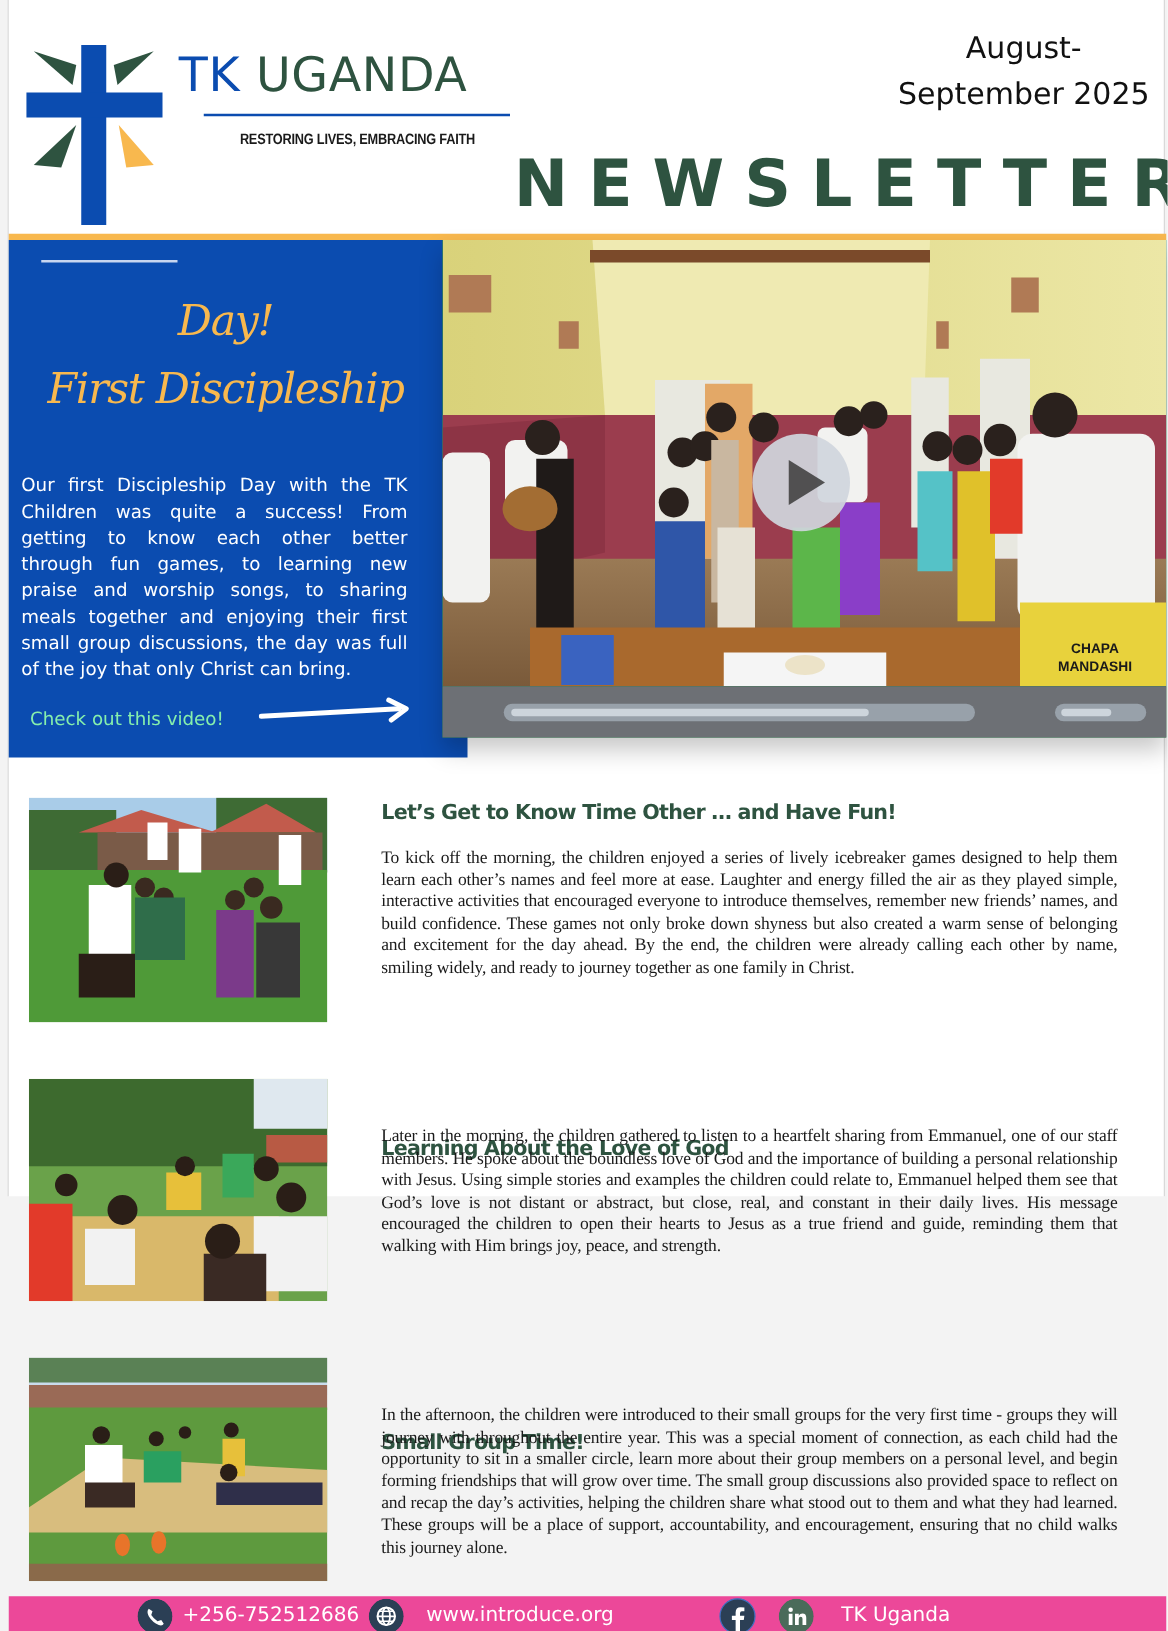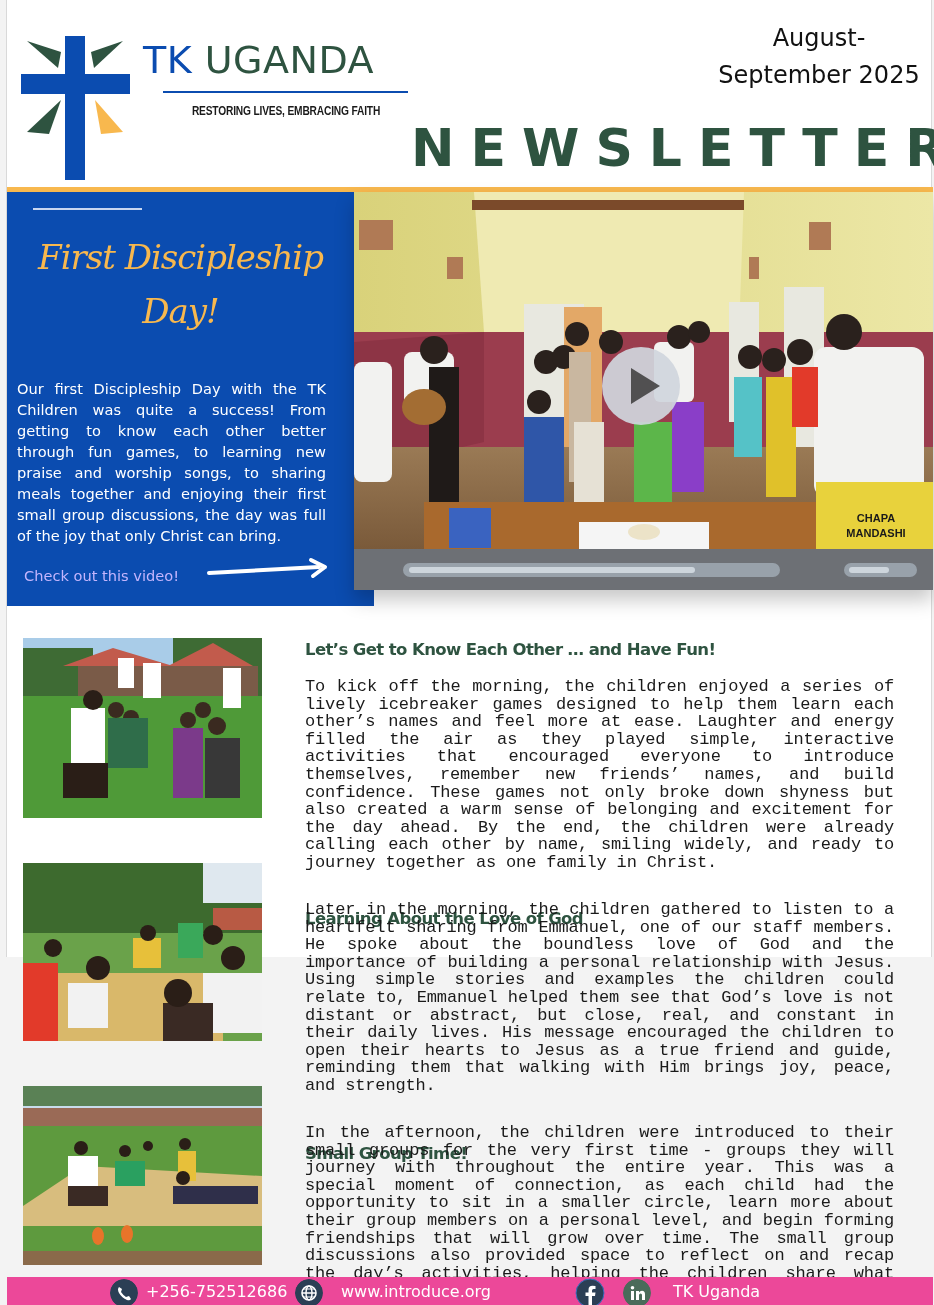--- a/index.html
+++ b/index.html
@@ -15,38 +15,38 @@
   .brand-tagline { position: absolute; left: 150px; top: 104px; width: 258px; text-align: center; font-family: "Liberation Sans", sans-serif; font-size: 12px; font-weight: bold; color: #1a1a1a; letter-spacing: -0.2px; white-space: nowrap; transform: scaleX(0.85); transform-origin: center; }
   .issue-date { position: absolute; left: 692px; top: 20px; width: 240px; text-align: center; font-family: "DejaVu Sans", sans-serif; font-size: 24px; line-height: 37px; color: #111; }
   .newsletter-title { position: absolute; left: 404px; top: 118px; width: 530px; font-family: "DejaVu Sans", sans-serif; font-weight: bold; font-size: 52px; color: #2e5340; letter-spacing: 16px; white-space: nowrap; }
   .gold-bar { position: absolute; left: 0; top: 187px; width: 926px; height: 5px; background: #f8b84e; }
 
   
   .hero-panel { position: absolute; left: 0; top: 192px; width: 367px; height: 414px; background: #0b4cb0; }
   .hero-rule { position: absolute; left: 26px; top: 16px; width: 109px; height: 2px; background: #c8d6f0; }
   .hero-title { position: absolute; left: 0; top: 38px; width: 347px; text-align: center; font-family: "DejaVu Serif", serif; font-style: italic; font-size: 34px; line-height: 54px; color: #f8b84e; letter-spacing: -1px; }
   .hero-body { position: absolute; left: 10px; top: 186px; width: 309px; font-family: "DejaVu Sans", sans-serif; font-size: 14.6px; line-height: 21px; color: #ffffff; text-align: justify; }
-  .hero-cta { position: absolute; left: 17px; top: 375px; font-family: "DejaVu Sans", sans-serif; font-size: 14.6px; color: #c4b5fd; }
+  .hero-cta { position: absolute; left: 17px; top: 375px; font-family: "DejaVu Sans", sans-serif; font-size: 14.6px; color: #86efac; }
   .hero-arrow { position: absolute; left: 200px; top: 365px; width: 124px; height: 24px; }
 
   .video { position: absolute; left: 347px; top: 192px; width: 579px; height: 398px; background: #15803d; box-shadow: 0 10px 18px rgba(0,0,0,0.22); }
   .video-frame { position: absolute; left: 0; top: 0; width: 579px; height: 357px; overflow: hidden; }
   .video-controls { position: absolute; left: 0; top: 357px; width: 579px; height: 41px; background: #6d7075; }
   .progress-track { position: absolute; left: 49px; top: 14px; width: 377px; height: 14px; border-radius: 7px; background: #98a1aa; }
   .progress-fill { position: absolute; left: 6px; top: 4px; width: 286px; height: 6px; border-radius: 3px; background: #cdd5dc; }
   .volume-track { position: absolute; left: 490px; top: 14px; width: 73px; height: 14px; border-radius: 7px; background: #98a1aa; }
   .volume-fill { position: absolute; left: 5px; top: 4px; width: 40px; height: 6px; border-radius: 3px; background: #cdd5dc; }
   .play-button { position: absolute; left: 248px; top: 155px; width: 78px; height: 78px; border-radius: 50%; background: rgba(208,214,221,0.92); cursor: pointer; }
   .play-button svg { position: absolute; left: 0; top: 0; }
 
   
   .article { position: absolute; left: 0; width: 926px; }
   .article-photo { position: absolute; left: 16px; width: 239px; height: 180px; overflow: hidden; }
   .article-heading { position: absolute; left: 298px; font-family: "DejaVu Sans", sans-serif; font-weight: bold; font-size: 16.5px; color: #2e5340; letter-spacing: -0.6px; white-space: nowrap; }
-  .article-body { position: absolute; left: 298px; width: 589px; font-family: Liberation Mono, monospace; font-size: 17px; line-height: 17.6px; color: #1a1a1a; text-align: justify; letter-spacing: -0.15px; }
+  .article-body { position: absolute; left: 298px; width: 589px; font-family: Liberation Serif, serif; font-size: 14px; line-height: 17.6px; color: #1a1a1a; text-align: justify; letter-spacing: -0.15px; }
 
   
   .footer { position: absolute; left: 0; top: 1277px; width: 926px; height: 28px; background: #ec4899; }
   .f-icon { position: absolute; top: 2px; width: 28px; height: 28px; border-radius: 50%; }
   .f-text { position: absolute; top: 5px; font-family: "DejaVu Sans", sans-serif; font-size: 16px; color: #ffffff; white-space: nowrap; }
 </style>
 </head>
 <body>
 
 <div class="page">
@@ -66,22 +66,22 @@
   <div class="issue-date">
     <div>August-</div>
     <div>September 2025</div>
   </div>
   <div class="newsletter-title">NEWSLETTER</div>
   <div class="gold-bar"></div>
 
   <div class="hero-panel">
     <div class="hero-rule"></div>
     <div class="hero-title">
+      <div>Day!</div>
       <div>First Discipleship</div>
-      <div>Day!</div>
     </div>
     <div class="hero-body">Our first Discipleship Day with the TK Children was quite a success! From getting to know each other better through fun games, to learning new praise and worship songs, to sharing meals together and enjoying their first small group discussions, the day was full of the joy that only Christ can bring.</div>
     <div class="hero-cta">Check out this video!</div>
     <svg class="hero-arrow" viewBox="0 0 124 24">
       <path d="M2 16 L112 10" stroke="#ffffff" stroke-width="4" stroke-linecap="round" fill="none"></path>
       <path d="M104 3 L118 10 L106 19" stroke="#ffffff" stroke-width="4" stroke-linecap="round" stroke-linejoin="round" fill="none"></path>
     </svg>
   </div>
 
   <div class="video">
@@ -187,21 +187,21 @@
             <circle cx="165" cy="82" r="8"></circle>
           </g>
         <rect x="85" y="80" width="40" height="50" fill="#2f6d4a"></rect>
         <rect x="150" y="90" width="30" height="70" fill="#7b3a8a"></rect>
         <rect x="182" y="100" width="35" height="60" fill="#383838"></rect>
         <rect x="120" y="25" width="18" height="35" fill="#ffffff"></rect>
         <rect x="200" y="30" width="18" height="40" fill="#ffffff"></rect>
         <rect x="95" y="20" width="16" height="30" fill="#ffffff"></rect>
       </svg>
     </div>
-    <div class="article-heading" style="top:2px;">Let’s Get to Know Each Other … and Have Fun!</div>
+    <div class="article-heading" style="top:2px;">Let’s Get to Know Time Other … and Have Fun!</div>
     <div class="article-body" style="top:40px;">To kick off the morning, the children enjoyed a series of lively icebreaker games designed to help them learn each other’s names and feel more at ease. Laughter and energy filled the air as they played simple, interactive activities that encouraged everyone to introduce themselves, remember new friends’ names, and build confidence. These games not only broke down shyness but also created a warm sense of belonging and excitement for the day ahead. By the end, the children were already calling each other by name, smiling widely, and ready to journey together as one family in Christ.</div>
   </div>
 
   <div class="article" style="top:862px;">
     <div class="article-photo" style="top:1px; height:178px;">
       <svg width="239" height="178" viewBox="0 0 239 178">
         <rect width="239" height="178" fill="#6aa24a"></rect>
         <rect width="239" height="70" fill="#3d6a2e"></rect>
         <rect x="180" y="0" width="59" height="40" fill="#dfe8ef"></rect>
         <rect x="190" y="45" width="49" height="22" fill="#b85a44"></rect>

